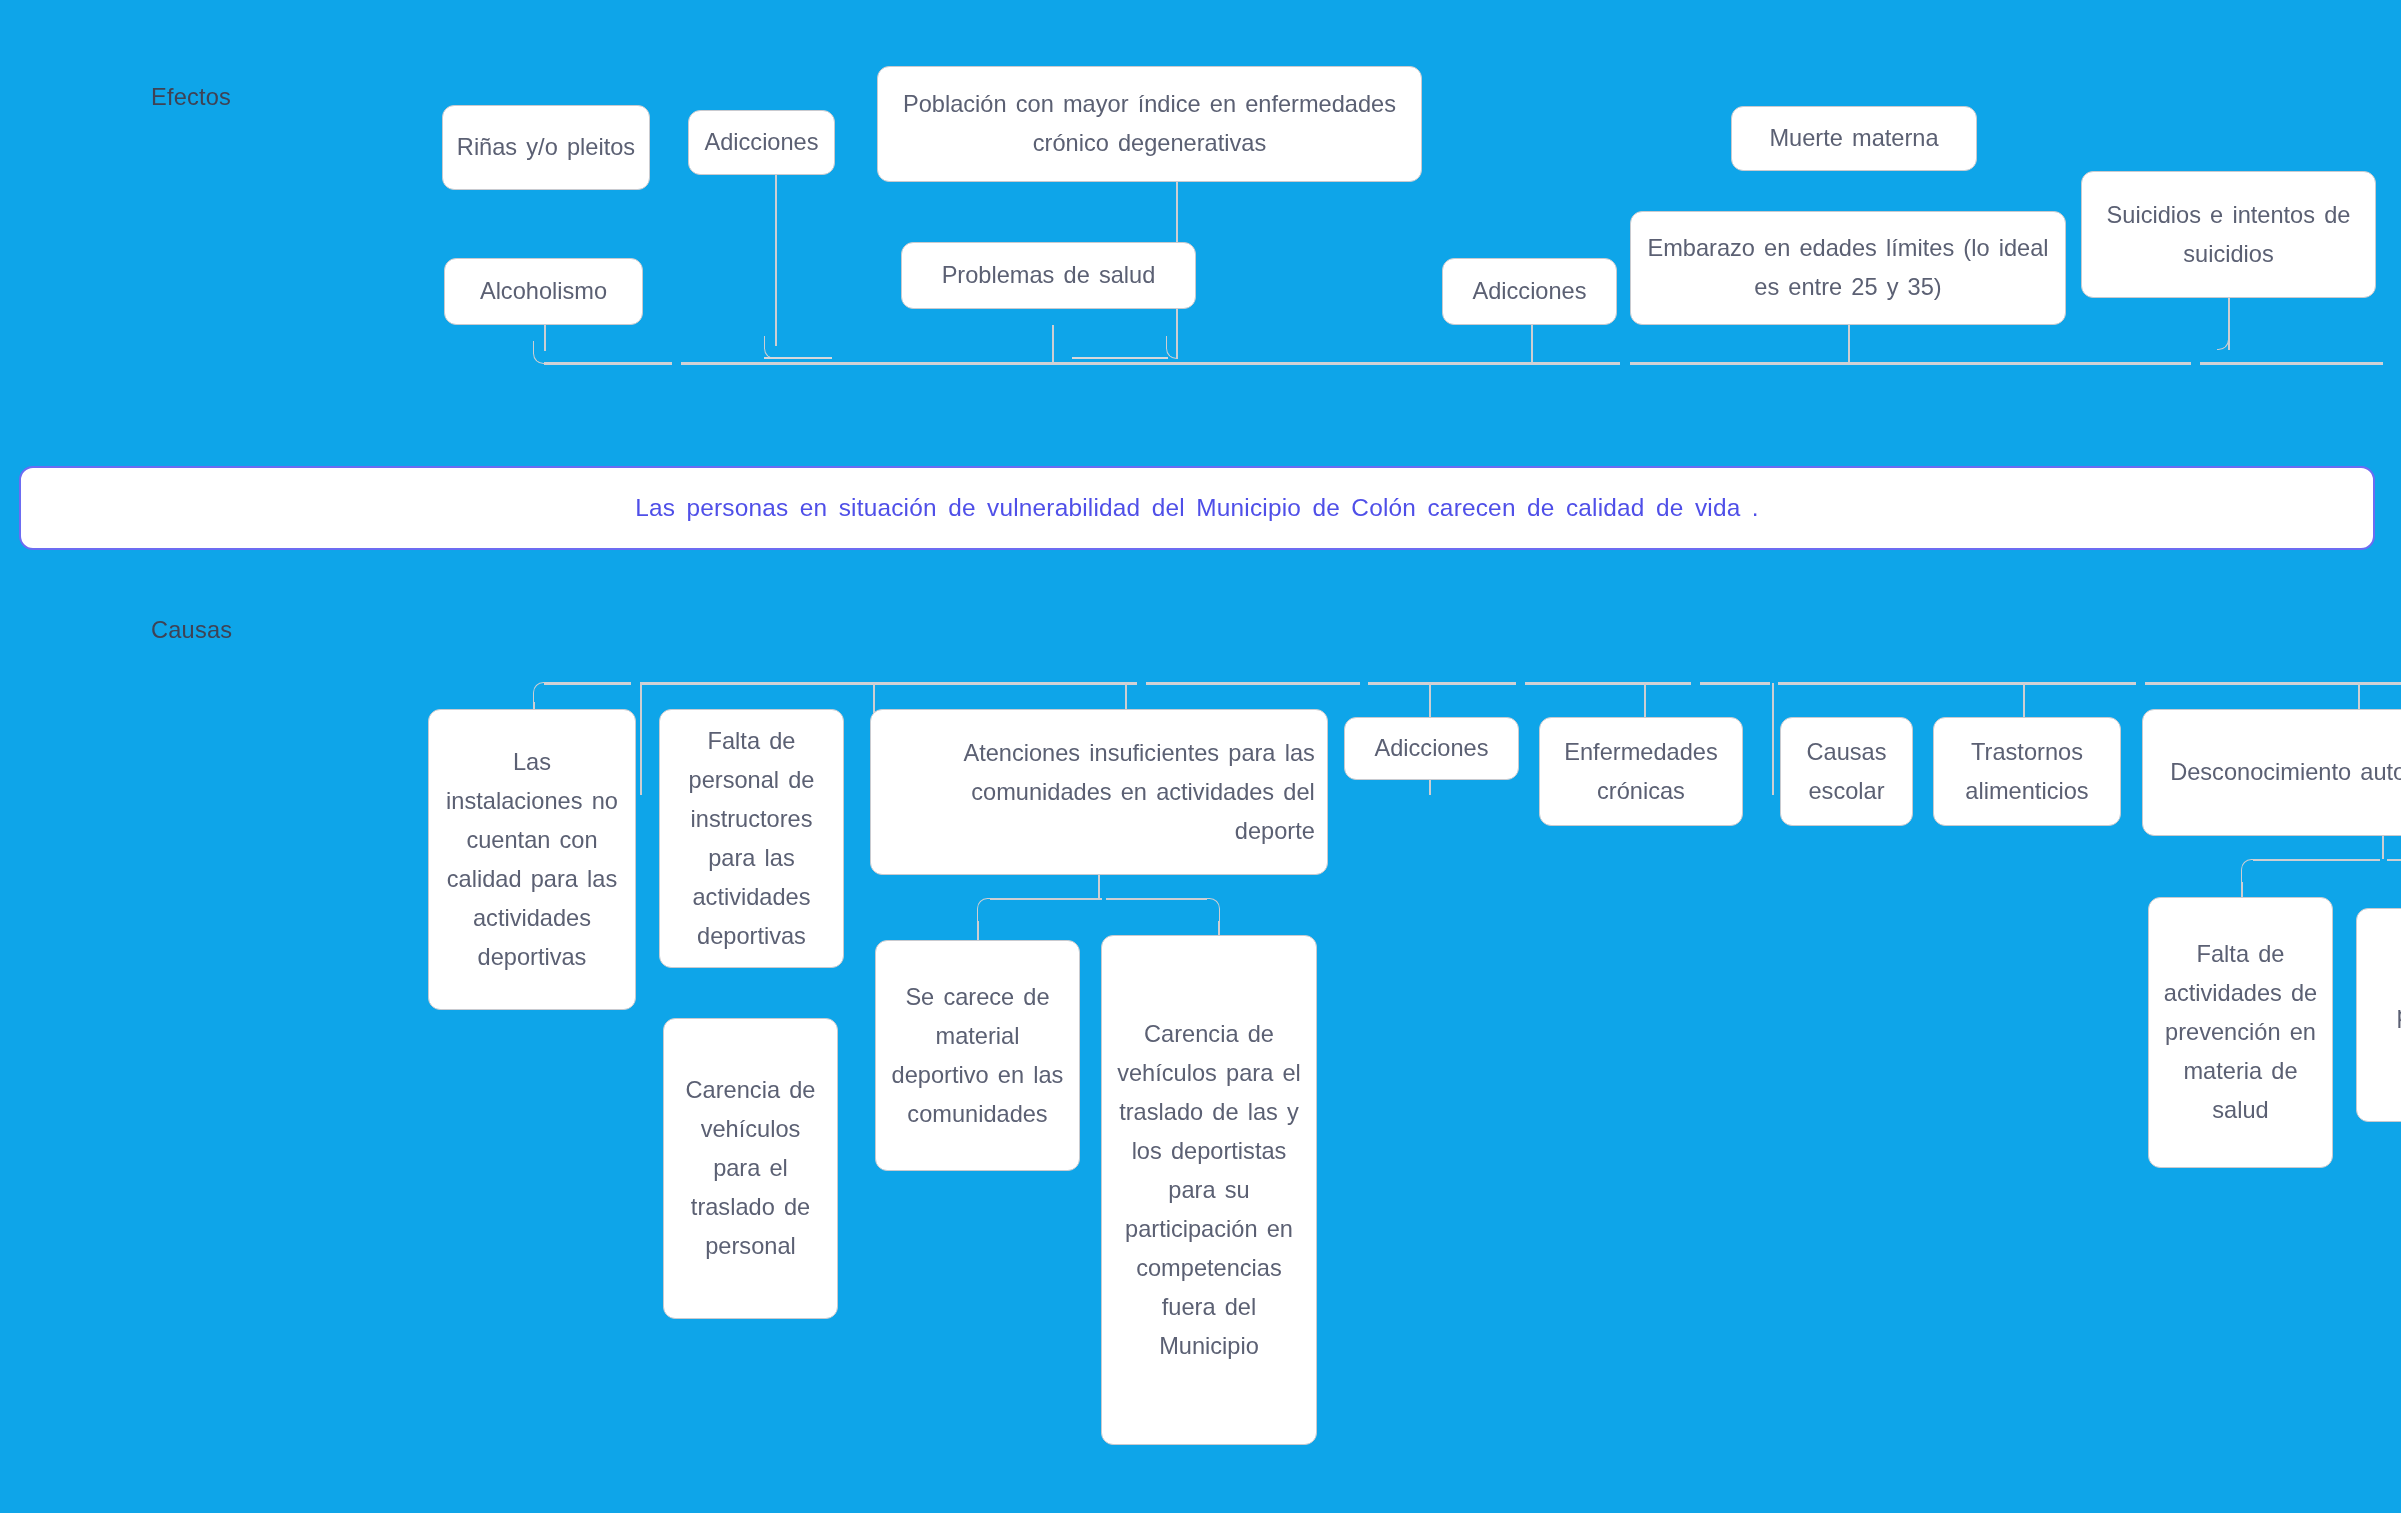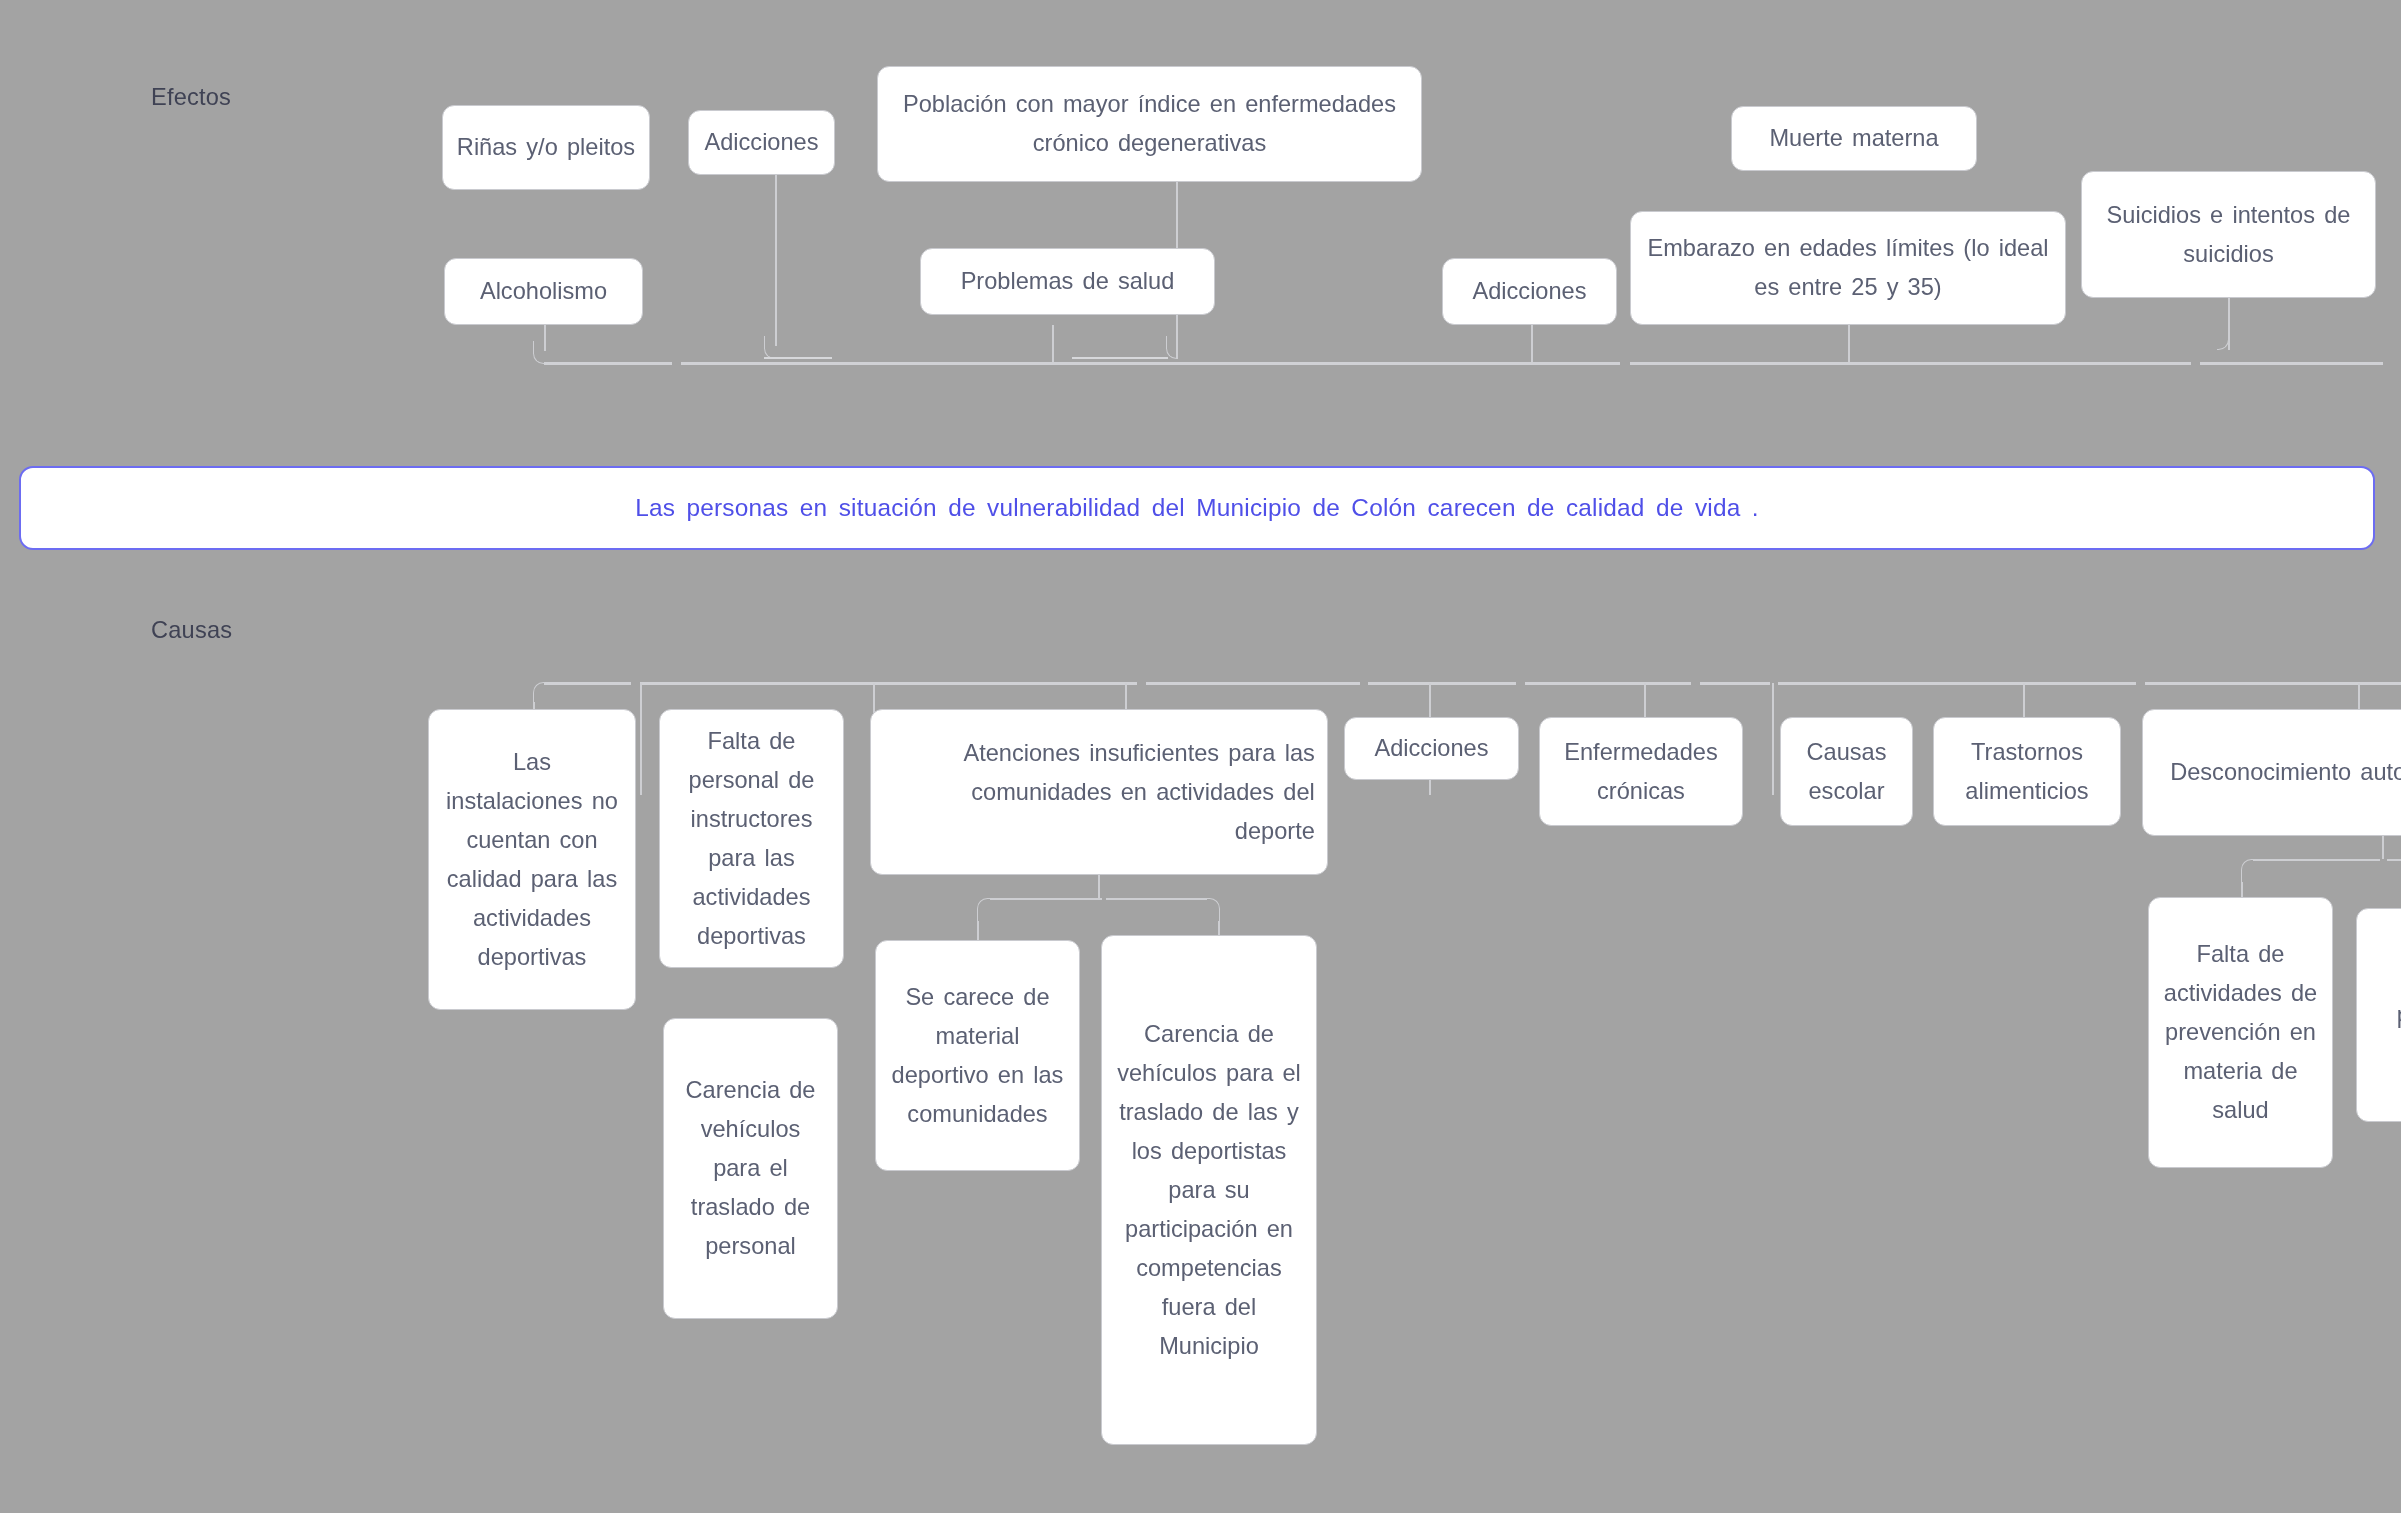--- a/index.html
+++ b/index.html
@@ -4,21 +4,21 @@
 <style>
   html,body{margin:0;padding:0;background:#ffffff;}
   body{
     font-family:"Liberation Sans","DejaVu Sans",sans-serif;
     -webkit-font-smoothing:antialiased;
   }
   #canvas{
     position:relative;
     width:2401px;
     height:1513px;
-    background:#a3a3a3;
+    background:#0ea5e9;
     overflow:hidden;
   }
 
   
   .section-label{
     position:absolute;
     font-size:23.6px;
     color:#3f4254;
     letter-spacing:0.2px;
     white-space:nowrap;
@@ -113,21 +113,21 @@
   </div>
 
   <div class="node" style="left:2081px;top:171px;width:295px;height:127px;">
     <span>Suicidios  e intentos  de suicidios</span>
   </div>
 
   <div class="node" style="left:444px;top:258px;width:199px;height:67px;">
     <span>Alcoholismo</span>
   </div>
 
-  <div class="node" style="left:901px;top:248px;width:295px;height:67px;margin-left:19px;">
+  <div class="node" style="left:901px;top:242px;width:295px;height:67px;">
     <span>Problemas  de salud</span>
   </div>
 
   <div class="node" style="left:1442px;top:258px;width:175px;height:67px;">
     <span>Adicciones</span>
   </div>
 
   <div class="node" style="left:1630px;top:211px;width:436px;height:114px;">
     <span>Embarazo  en edades  límites (lo  ideal  es entre  25 y 35)</span>
   </div>

